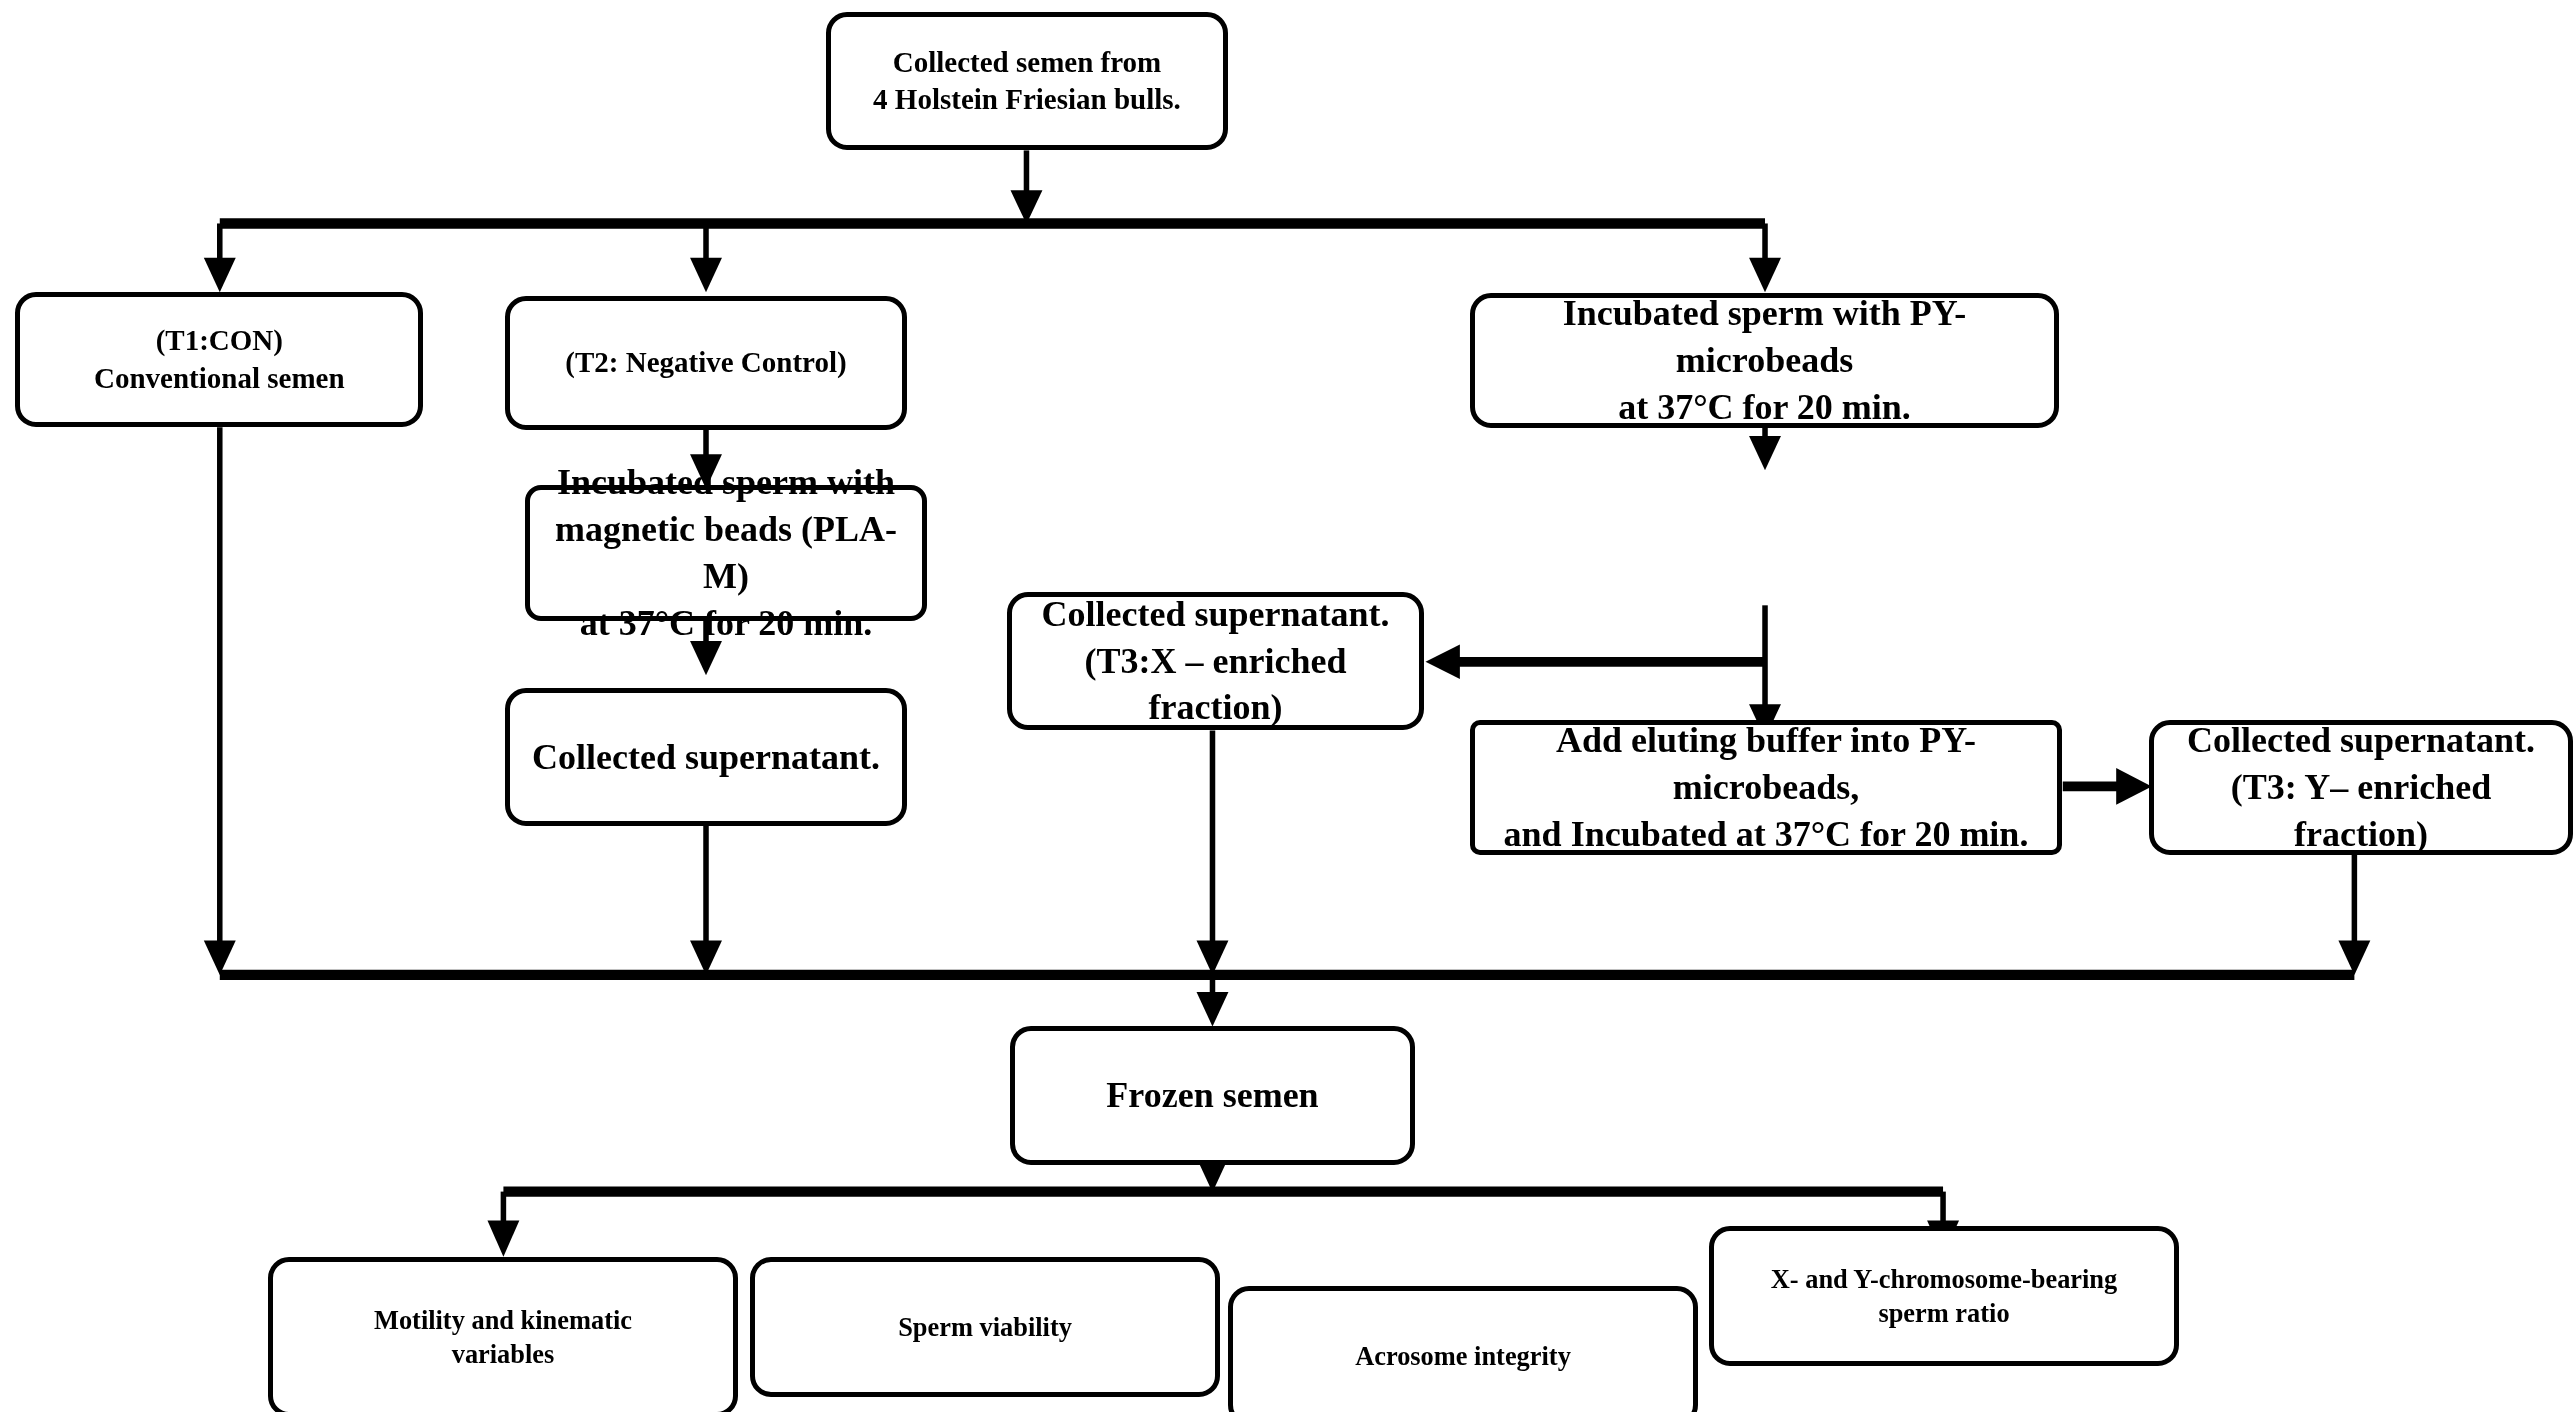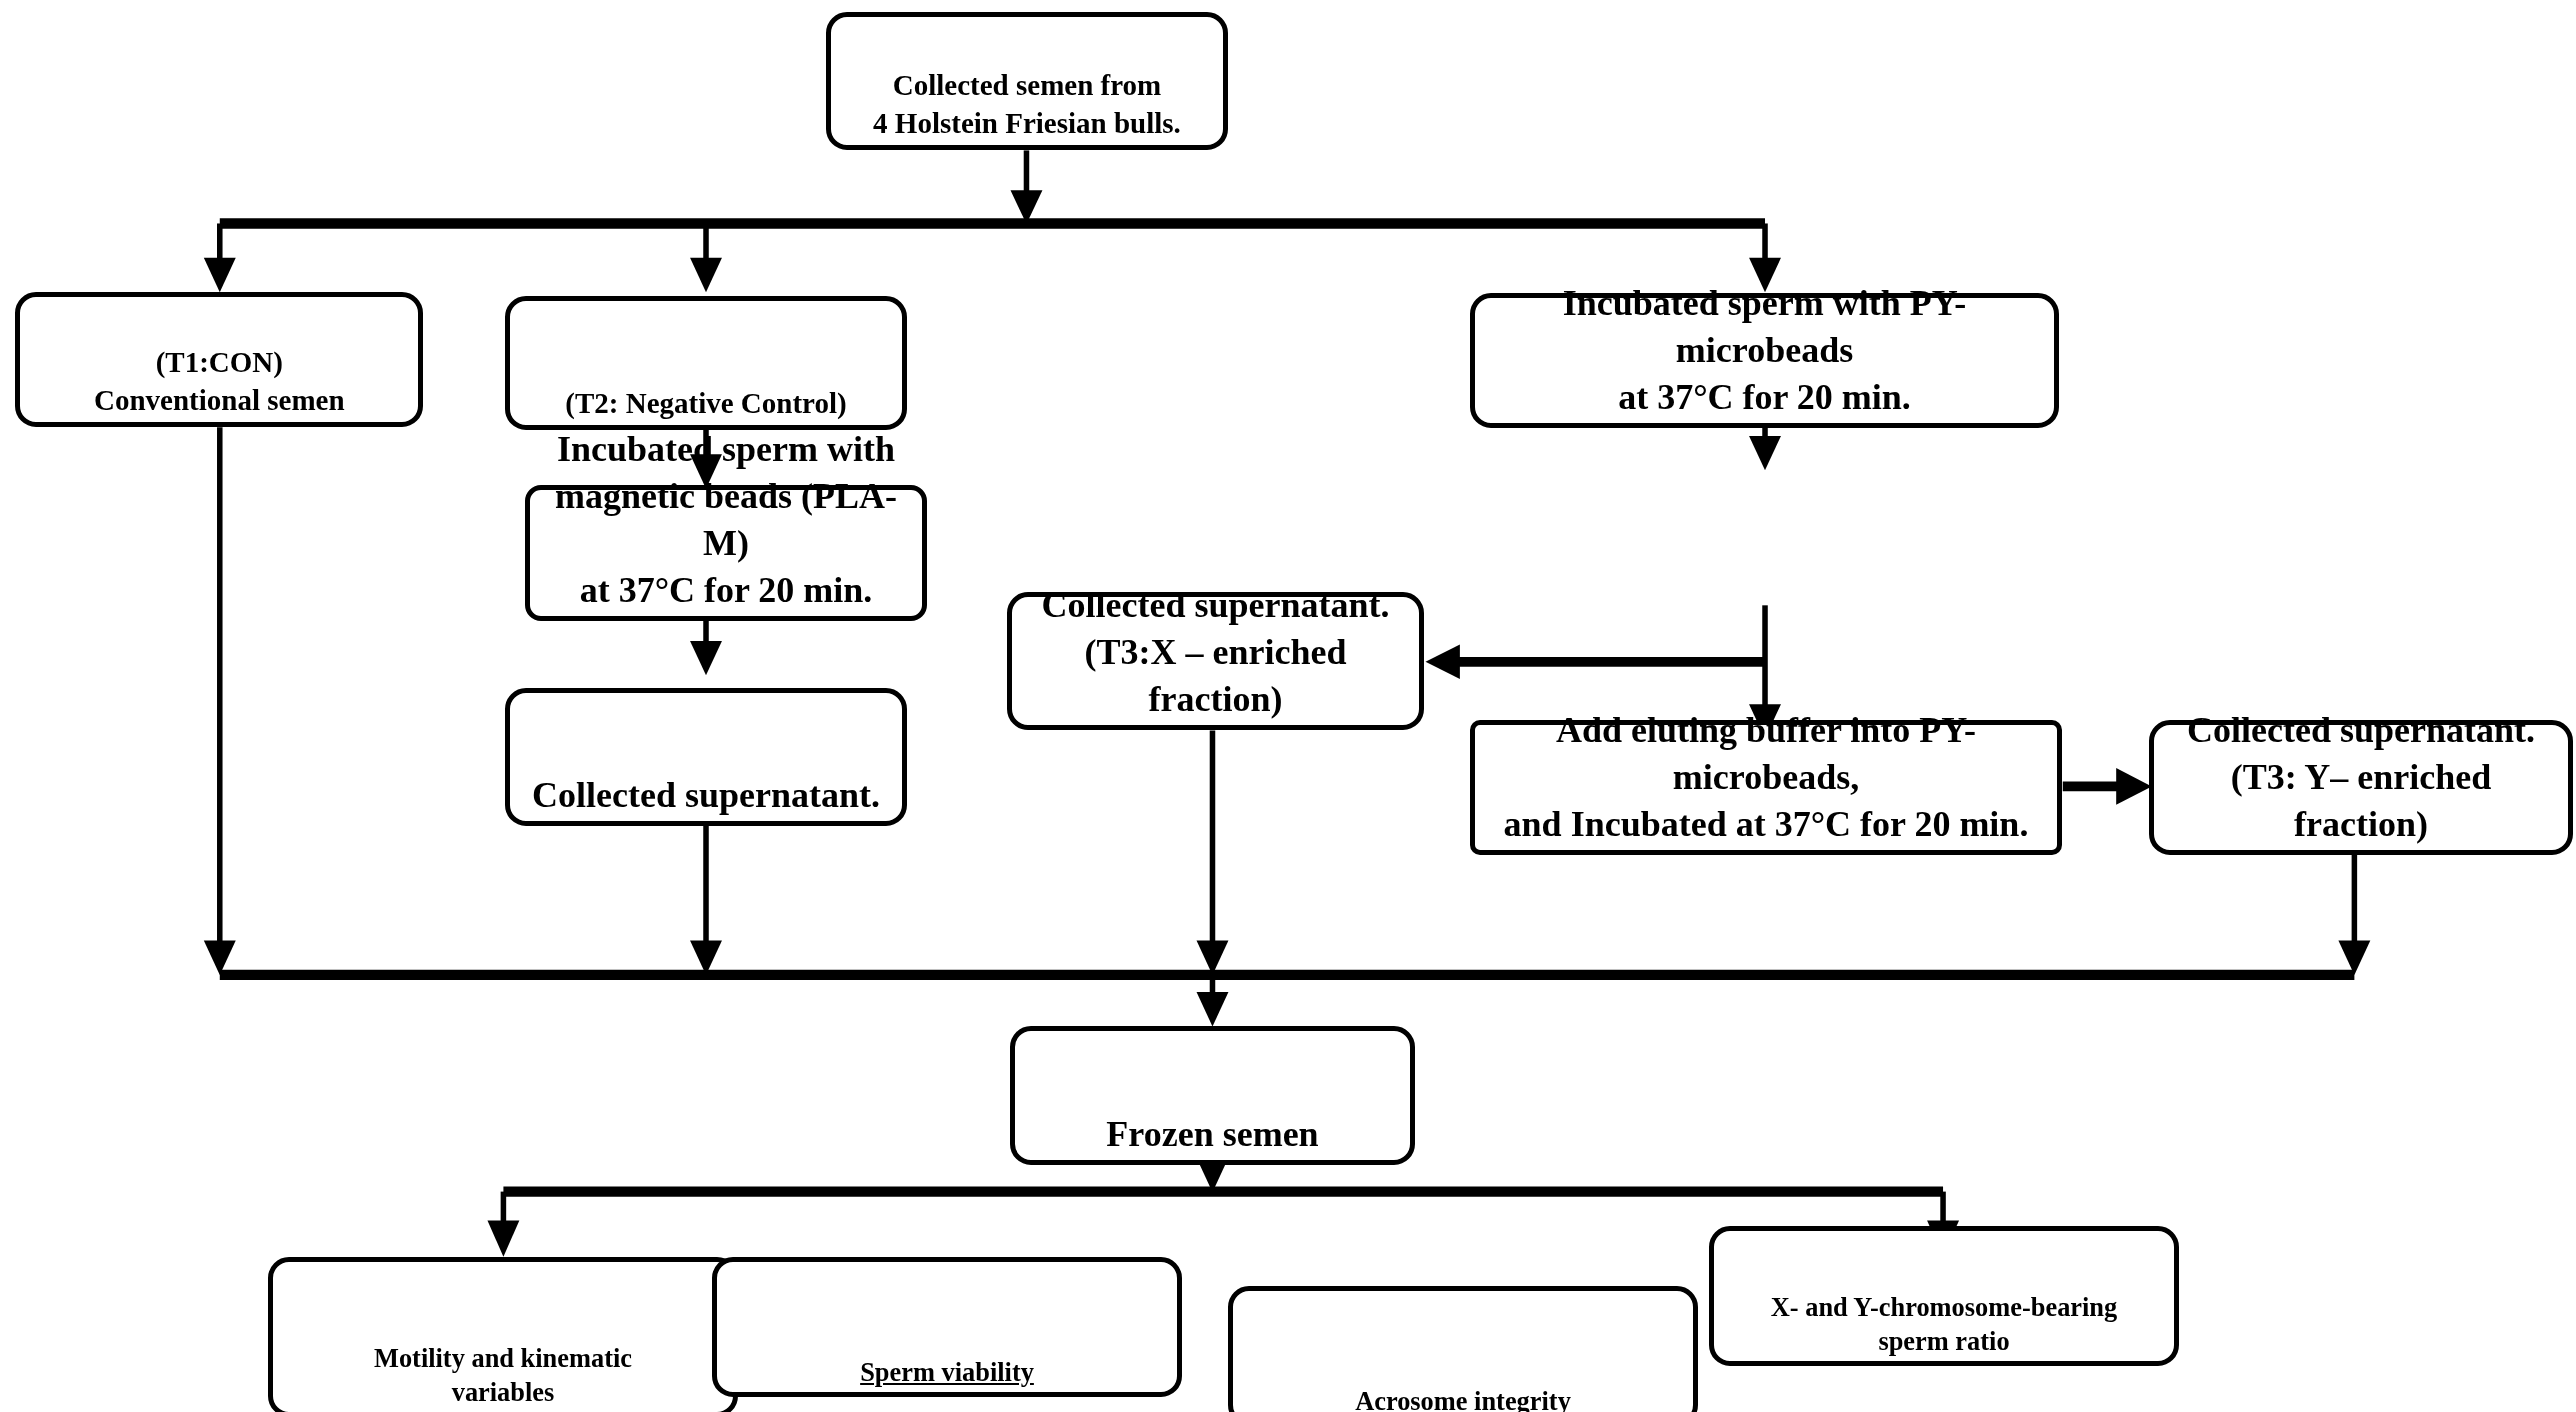--- a/index.html
+++ b/index.html
@@ -16,21 +16,21 @@
     font-family: "Liberation Serif", "DejaVu Serif", serif;
     overflow: hidden;
   }
   .node {
     position: absolute;
     box-sizing: border-box;
     background: #ffffff;
     border: 5.5px solid #000000;
     border-radius: 21px;
     display: flex;
-    align-items: flex-end;
+    align-items: center;
     justify-content: center;
     text-align: center;
     font-weight: bold;
     color: #000000;
     line-height: 1.30;
     z-index: 3;
     padding: 2.5px 8.6px;
   }
   .node span {
     display: block;
@@ -197,21 +197,21 @@
     </span>
   </div>
 
   <div class="node fs-sm" style="left:268px; top:1257px; width:470px; height:160px;">
     <span>
       <span>Motility and kinematic</span>
       <span>variables</span>
     </span>
   </div>
 
-  <div class="node fs-sm" style="left:712px; top:1257px; width:470px; height:140px;text-decoration:underline;">
+  <div class="node fs-sm" style="left:750px; top:1257px; width:470px; height:140px;">
     <span>
       <span>Sperm viability</span>
     </span>
   </div>
 
   <div class="node fs-sm" style="left:1228px; top:1286px; width:470px; height:140px;">
     <span>
       <span>Acrosome integrity</span>
     </span>
   </div>

